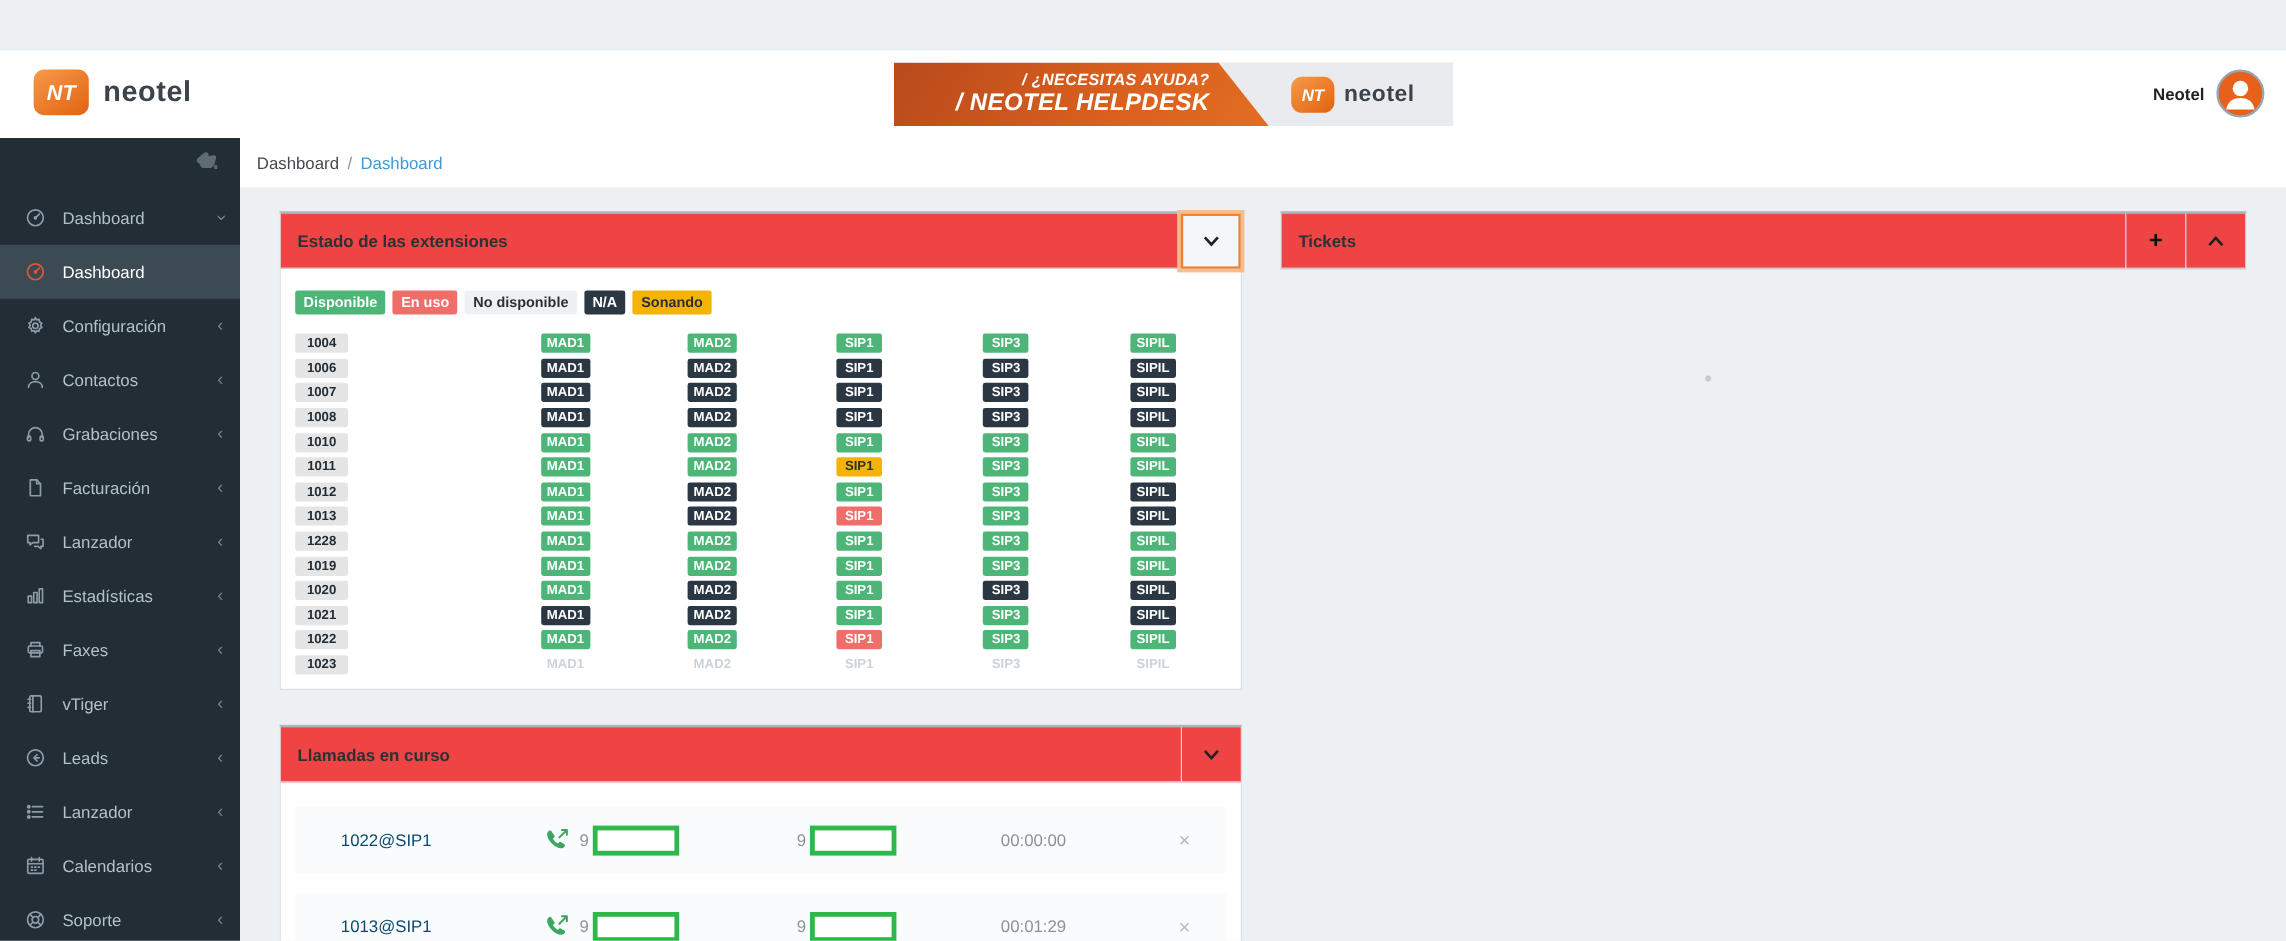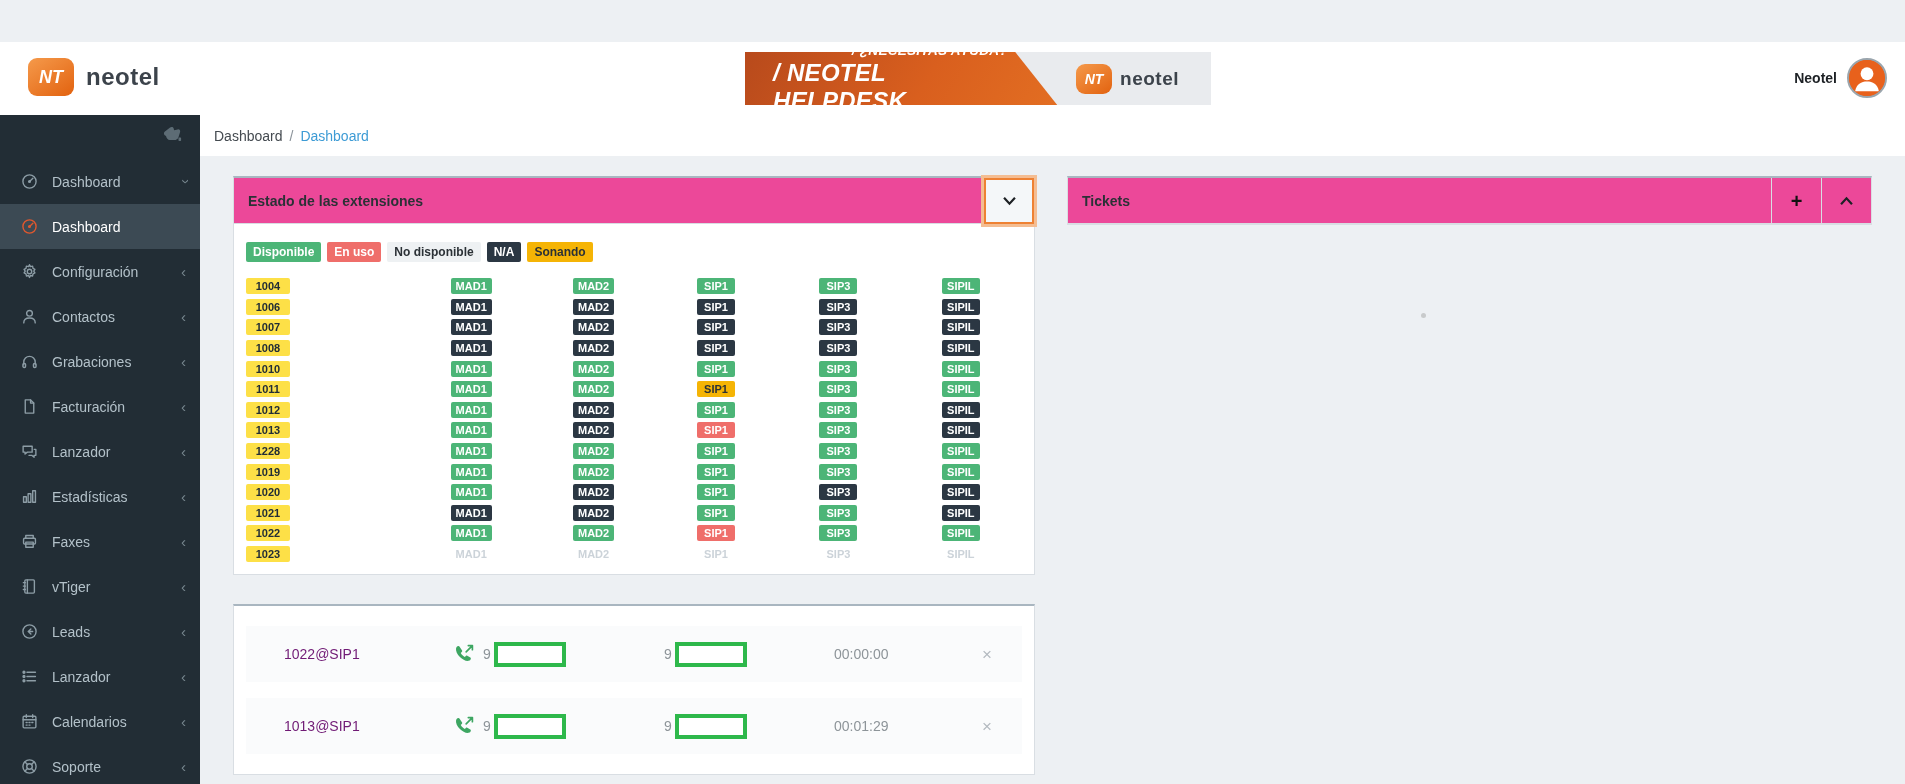--- a/index.html
+++ b/index.html
@@ -16,21 +16,21 @@
   .brand-text { font-weight:bold; color:#3c434b; letter-spacing:.5px; }
   .brand-text.big { font-size:24px; }
   .brand-text.small { font-size:19px; }
 
   .helpdesk-banner { position:absolute; left:745px; top:10px; width:466px; height:53px; background:#e9ebee; overflow:hidden; }
   .banner-orange { position:absolute; left:0; top:0; width:100%; height:100%;
     background:linear-gradient(120deg,#b84a1c 0%,#d95f1e 40%,#ec7d26 100%);
     clip-path:polygon(0 0, 58% 0, 67% 100%, 0 100%); }
   .banner-text { position:absolute; left:0; top:0; width:62%; height:100%; display:flex; flex-direction:column; justify-content:center; align-items:flex-end; padding-right:26px; color:#fff; font-style:italic; font-weight:bold;padding-left:28px; }
   .banner-line1 { font-size:13.5px; letter-spacing:.3px; }
-  .banner-line2 { font-size:24px; letter-spacing:.3px; margin-top:1px; }
+  .banner-line2 { font-size:20px; letter-spacing:.3px; margin-top:1px; }
   .banner-logo { position:absolute; right:32px; top:50%; transform:translateY(-50%); display:flex; align-items:center; gap:8px; }
 
   .user-area { position:absolute; right:18px; top:16px; display:flex; align-items:center; gap:10px; }
   .user-name { font-size:14px; font-weight:bold; color:#1d2125; }
   .avatar { width:40px; height:40px; border-radius:50%; border:2px solid #9aa5ad; overflow:hidden; background:#e8611c; }
 
   
   .sidebar { position:absolute; left:0; top:73px; width:200px; height:711px; background:#222d35; }
   .sidebar-top { height:44px; display:flex; align-items:center; justify-content:flex-end; padding-right:14px; color:#5d6c75; }
   .sb-item { display:flex; align-items:center; height:45px; padding:0 14px 0 20px; cursor:pointer; color:#b3c1c9; }
@@ -46,55 +46,55 @@
   .breadcrumb-bar { height:41px; background:#ffffff; display:flex; align-items:center; padding-left:14px; font-size:14px; gap:7px; }
   .bc-current { color:#444a50; }
   .bc-sep { color:#8a9299; }
   .bc-link { color:#3d9bd5; }
   .content-body { padding:20px 33px 0 33px; display:flex; gap:32px; align-items:flex-start; }
   .left-col { width:802px; flex:none; }
   .right-col { flex:1; position:relative; }
 
   
   .panel { background:#fff; border:1px solid #d9dee3; border-top:2px solid #a9b6c0; }
-  .panel-hd { display:flex; align-items:center; height:46px; background:#ec4899; border-bottom:1px solid #d8dde2; }
+  .panel-hd { display:flex; align-items:center; height:46px; background:#ef4444; border-bottom:1px solid #d8dde2; }
   .panel-title { font-size:14px; font-weight:bold; color:#2b3136; padding-left:14px; flex:1; }
   .hd-btn { width:50px; height:46px; border-left:1px solid #d8dde2; background:transparent; display:flex; align-items:center; justify-content:center; cursor:pointer; color:#2b3136; }
   .hd-btn.orange-focus { border:2px solid #ee8133; outline:3px solid #f4bd92; outline-offset:-0px; background:#f4f7f9; }
   .hd-btn svg { display:block; }
   .plus-glyph { font-size:20px; font-weight:bold; color:#111; line-height:1; }
 
   
   .ext-body { padding:18px 12px 10px 12px; }
   .legend { display:flex; gap:6px; align-items:center; margin-bottom:14px; }
   .lg-badge { font-size:12px; font-weight:bold; padding:3px 7px; border-radius:2px; }
   .lg-available { background:#4cb577; color:#fff; }
   .lg-busy { background:#ef6e6a; color:#fff; }
   .lg-unavailable { background:#eef1f3; color:#2b3136; }
   .lg-na { background:#2b3743; color:#fff; }
   .lg-ringing { background:#f5b405; color:#2b3136; }
 
   .ext-table { display:flex; flex-direction:column; }
   .ext-row { display:flex; align-items:center; height:20.6px; }
-  .ext-badge { width:44px; text-align:center; background:#fde047; color:#222d36; font-size:11px; font-weight:bold; padding:2px 0; border-radius:2px; flex:none; }
+  .ext-badge { width:44px; text-align:center; background:#e5e5e5; color:#222d36; font-size:11px; font-weight:bold; padding:2px 0; border-radius:2px; flex:none; }
   .ext-gap { width:120px; flex:none; }
   .ext-cell { flex:1; display:flex; justify-content:center; }
   .st-badge { font-size:11px; font-weight:bold; padding:2px 5px; border-radius:2px; min-width:38px; text-align:center; }
   .st-available { background:#4cb577; color:#fff; }
   .st-busy { background:#ef6e6a; color:#fff; }
   .st-na { background:#2b3743; color:#fff; }
   .st-ringing { background:#f5b405; color:#2b3136; }
   .st-unavailable { background:transparent; color:#ccd3d9; }
 
   
   .calls-panel { margin-top:29px; }
   .calls-body { padding:20px 12px; }
   .call-row { display:flex; align-items:center; height:56px; background:#fafbfc; padding:0 30px 0 38px; }
   .call-row + .call-row { margin-top:16px; }
-  .call-ext { width:168px; font-size:14px; color:#701a75; flex:none; }
+  .call-ext { width:168px; font-size:14px; color:#0c4a6e; flex:none; }
   .call-group { display:flex; align-items:center; gap:3px; width:212px; flex:none; }
   .call-group.second { width:170px; }
   .phone-icon { width:24px; height:24px; color:#3da662; margin-right:4px; }
   .call-prefix { font-size:14px; color:#8d9499; }
   .redacted-box { display:inline-block; width:72px; height:25px; background:#fff; border:4px solid #2eb84b; }
   .call-duration { font-size:14px; color:#8d9499; width:130px; flex:none; }
   .call-close { margin-left:auto; color:#b4bac0; font-size:17px; cursor:pointer; line-height:1; }
 
   .loading-dot { position:absolute; left:354px; top:137px; width:5px; height:5px; border-radius:50%; background:#c8cacb; }
 </style>
@@ -587,20 +587,28 @@
                   </span>
                   <span class="ext-cell">
                     <span class="st-badge st-unavailable">SIPIL</span>
                   </span>
                 </div>
               </div>
           </div>
         </div>
 
         <div class="panel calls-panel">
+          <div class="panel-hd">
+            <span class="panel-title">Llamadas en curso</span>
+            <span class="hd-btn">
+              <svg width="15" height="10" viewBox="0 0 16 11">
+                  <polyline points="2,2 8,8.5 14,2" fill="none" stroke="#1d2125" stroke-width="2.4"></polyline>
+                </svg>
+            </span>
+          </div>
           <div class="calls-body">
               <div class="call-row">
                 <span class="call-ext">1022@SIP1</span>
                 <span class="call-group">
                   <svg class="phone-icon" width="24" height="24" viewBox="0 0 20 20">
                     <path d="M5.2 3.4c-.9.2-1.6.9-1.8 1.8-.5 2.2 1 5.1 3.2 7.3 2.2 2.2 5.1 3.7 7.3 3.2.9-.2 1.6-.9 1.8-1.8.1-.4-.1-.8-.4-1l-2.6-1.5c-.3-.2-.7-.1-1 .1l-1 1c-1.2-.6-2.8-2.2-3.4-3.4l1-1c.3-.3.3-.7.1-1L6.2 3.8c-.2-.3-.6-.5-1-.4z" fill="currentColor"></path>
                     <path d="M11.8 8.2 17 3M13.6 3H17v3.4" fill="none" stroke="currentColor" stroke-width="1.4" stroke-linecap="round" stroke-linejoin="round"></path>
                   </svg>
                   <span class="call-prefix">9</span>
                   <span class="redacted-box"></span>

